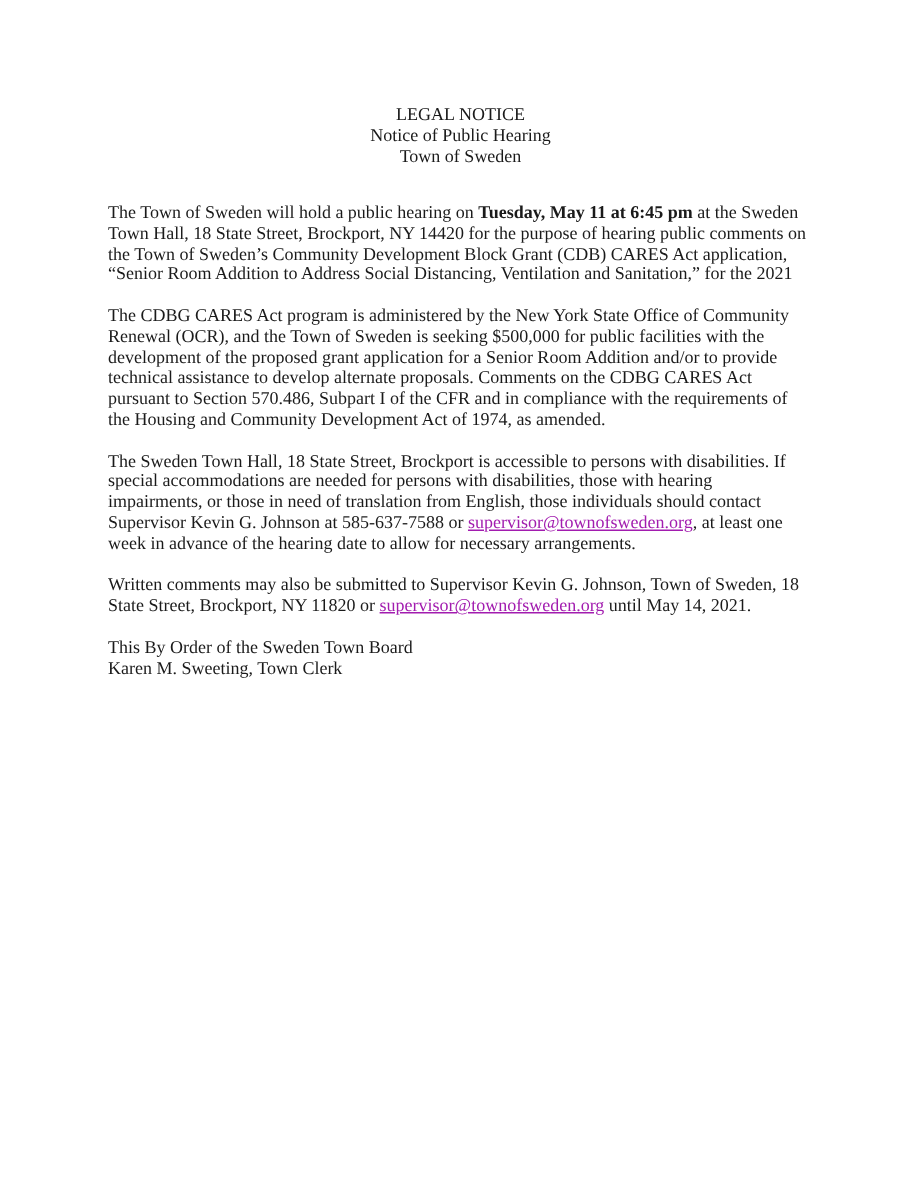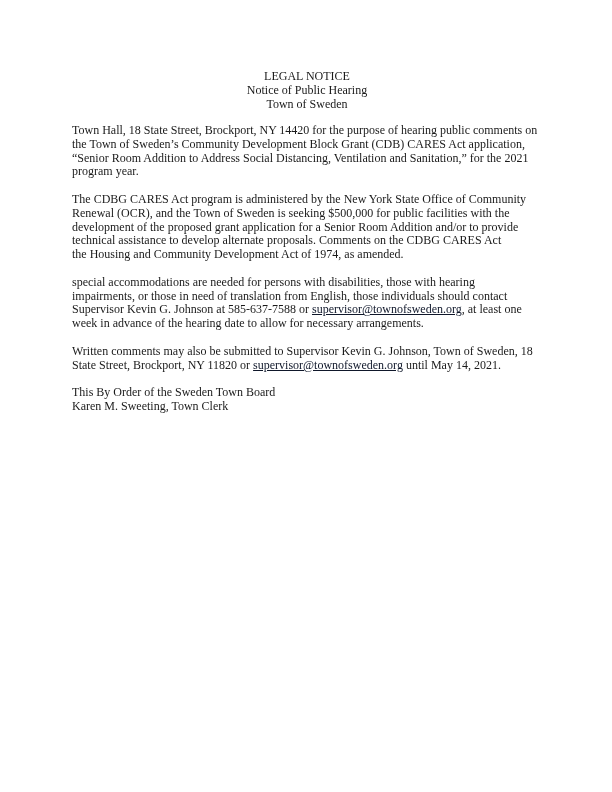--- a/index.html
+++ b/index.html
@@ -18,68 +18,70 @@
     }
     .page {
       position: absolute;
       left: 72px;
       top: 69px;
       width: 470px;
     }
     .heading {
       text-align: center;
       line-height: 14px;
-      margin-bottom: 13px;
+      margin-bottom: 24px;
     }
     .heading div {
       white-space: nowrap;
     }
     .para {
       line-height: 13.8px;
       margin: 0 0 13.8px 0;
     }
     .line {
       display: block;
       white-space: nowrap;
     }
     b {
       font-weight: bold;
     }
     a.email {
-      color: #0f172a;
+      color: #a21caf;
       text-decoration: underline;
     }
   </style>
 </head>
 <body>
 
 <div class="page">
 
   <div class="heading">
     <div>LEGAL NOTICE</div>
     <div>Notice of Public Hearing</div>
     <div>Town of Sweden</div>
   </div>
 
   <div class="para">
+    <span class="line"><span>The Town of Sweden will hold a public hearing on </span><b>Tuesday, May 11 at 6:45 pm</b><span> at the Sweden</span></span>
     <span class="line">Town Hall, 18 State Street, Brockport, NY 14420 for the purpose of hearing public comments on</span>
     <span class="line">the Town of Sweden’s Community Development Block Grant (CDB) CARES Act application,</span>
     <span class="line">“Senior Room Addition to Address Social Distancing, Ventilation and Sanitation,” for the 2021</span>
-    <span class="line">program year.</span>
   </div>
 
   <div class="para">
     <span class="line">The CDBG CARES Act program is administered by the New York State Office of Community</span>
     <span class="line">Renewal (OCR), and the Town of Sweden is seeking $500,000 for public facilities with the</span>
     <span class="line">development of the proposed grant application for a Senior Room Addition and/or to provide</span>
     <span class="line">technical assistance to develop alternate proposals. Comments on the CDBG CARES Act</span>
+    <span class="line">pursuant to Section 570.486, Subpart I of the CFR and in compliance with the requirements of</span>
     <span class="line">the Housing and Community Development Act of 1974, as amended.</span>
   </div>
 
   <div class="para">
+    <span class="line">The Sweden Town Hall, 18 State Street, Brockport is accessible to persons with disabilities. If</span>
     <span class="line">special accommodations are needed for persons with disabilities, those with hearing</span>
     <span class="line">impairments, or those in need of translation from English, those individuals should contact</span>
     <span class="line"><span>Supervisor Kevin G. Johnson at 585-637-7588 or </span><a class="email" href="#">supervisor@townofsweden.org</a><span>, at least one</span></span>
     <span class="line">week in advance of the hearing date to allow for necessary arrangements.</span>
   </div>
 
   <div class="para">
     <span class="line">Written comments may also be submitted to Supervisor Kevin G. Johnson, Town of Sweden, 18</span>
     <span class="line"><span>State Street, Brockport, NY 11820 or </span><a class="email" href="#">supervisor@townofsweden.org</a><span> until May 14, 2021.</span></span>
   </div>

